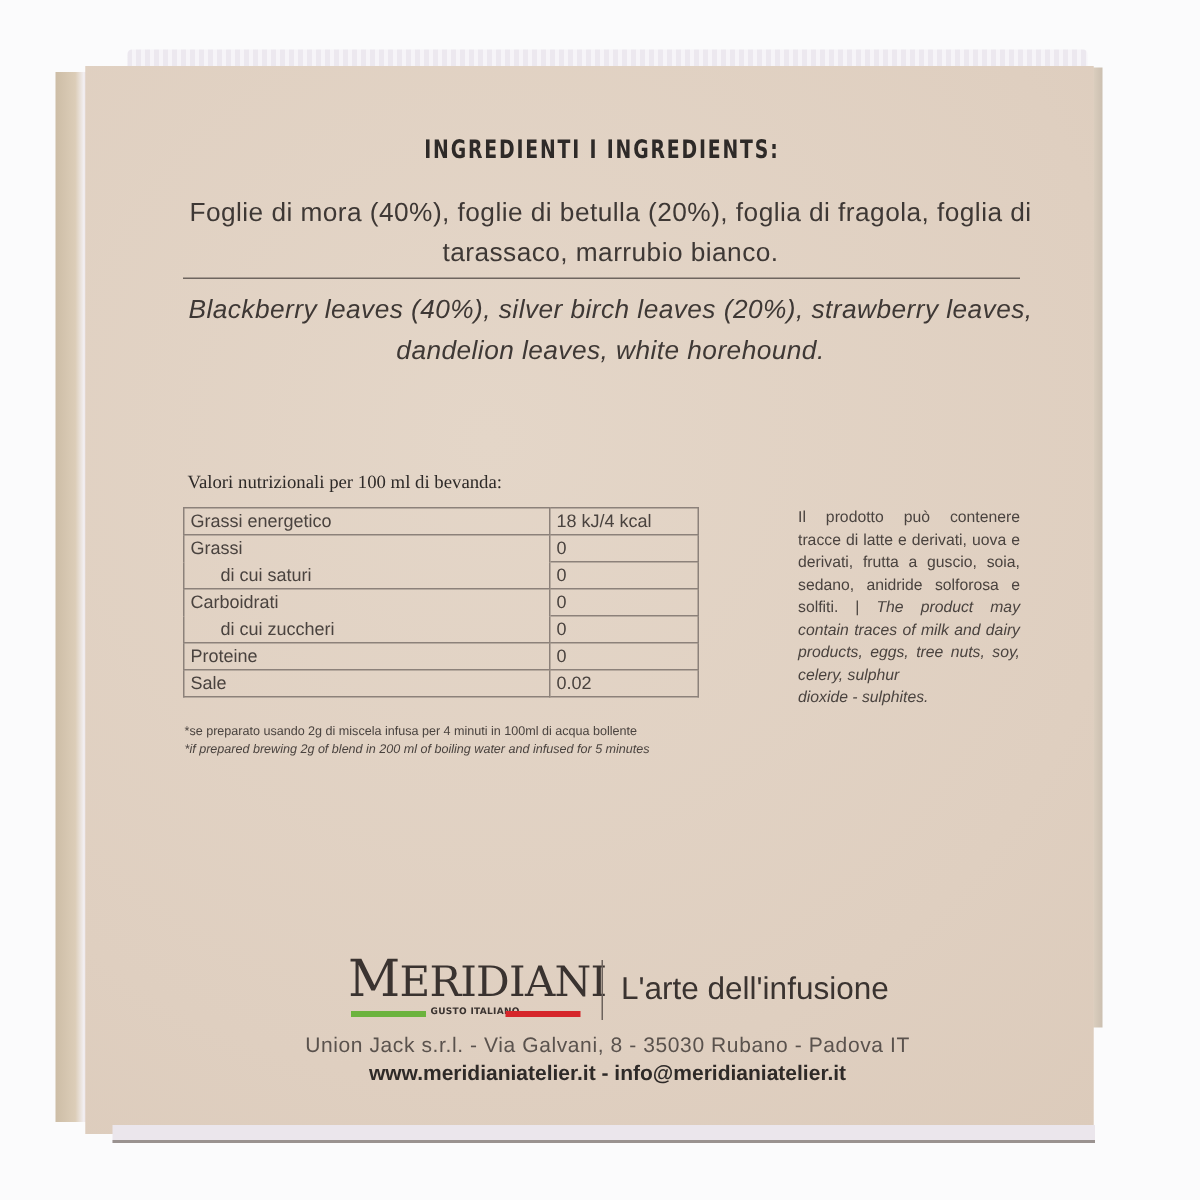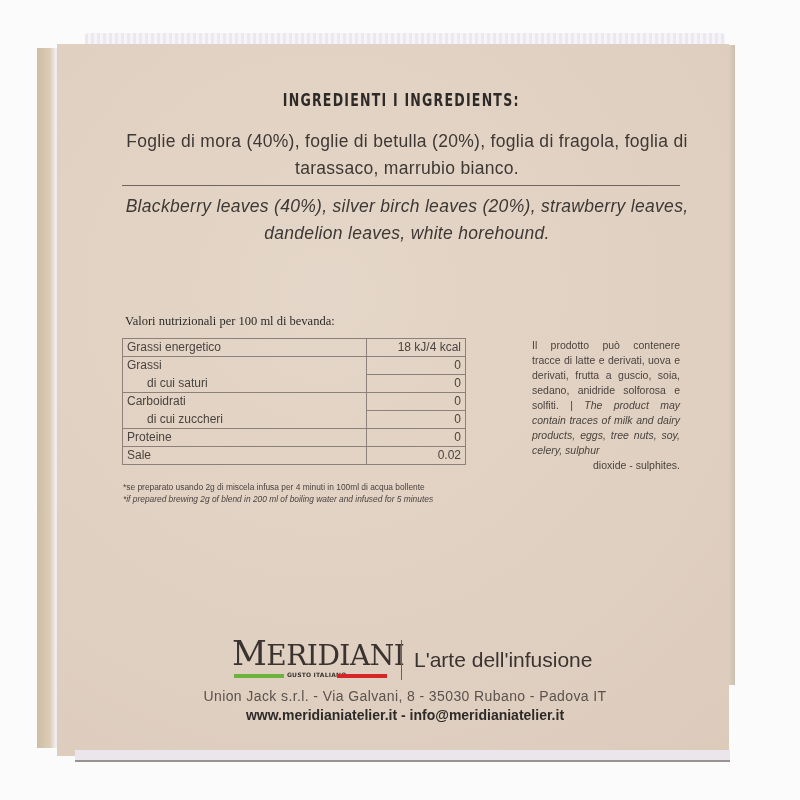--- a/index.html
+++ b/index.html
@@ -57,36 +57,36 @@
     font-family: Liberation Serif, serif; font-size: 12.5px; color: #2e2a28;
   }
   table.nut {
     position: absolute; left: 122px; top: 338px; width: 344px;
     border-collapse: collapse;
     font-family: "Liberation Sans", sans-serif; font-size: 12px; color: #4a433f;
   }
   table.nut td {
     border: 1px solid #8c817a; height: 17px; padding: 0 4px; line-height: 17px;
   }
-  table.nut td.val { width: 90px; text-align: right; }
+  table.nut td.val { width: 90px; text-align: left; }
   table.nut td.lbl.noborder-bottom { border-bottom-color: transparent; }
   table.nut td.lbl.noborder-top { border-top-color: transparent; }
   table.nut td.indent { padding-left: 24px; }
   .foot {
     position: absolute; left: 123px; top: 481px; width: 360px;
     font-family: "Liberation Sans", sans-serif; font-size: 8.4px; line-height: 12px; color: #4a433f;
   }
   .foot .en { font-style: italic; }
   .allergen {
     position: absolute; left: 532px; top: 338px; width: 148px;
     font-family: "Liberation Sans", sans-serif; font-size: 10.5px; line-height: 15px;
     color: #4a433f; text-align: justify;
   }
   .allergen .en { font-style: italic; }
-  .allergen .last { text-align: right; display: block; }
+  .allergen .last { text-align: left; display: block; font-style: italic; }
   .logo {
     position: absolute; left: 232px; top: 638px; width: 155px; height: 46px;
   }
   .logo-word {
     font-family: "DejaVu Serif", serif; font-size: 28px; color: #3a3330; letter-spacing: -0.5px;
     line-height: 30px; white-space: nowrap;
   }
   .logo-word .cap { font-size: 34px; }
   .logo-stripe {
     position: absolute; top: 36px; height: 4px;

